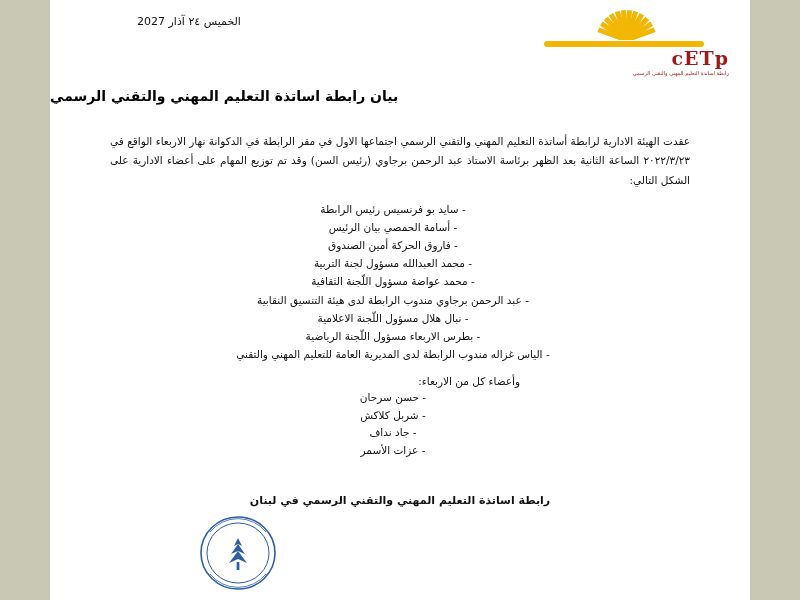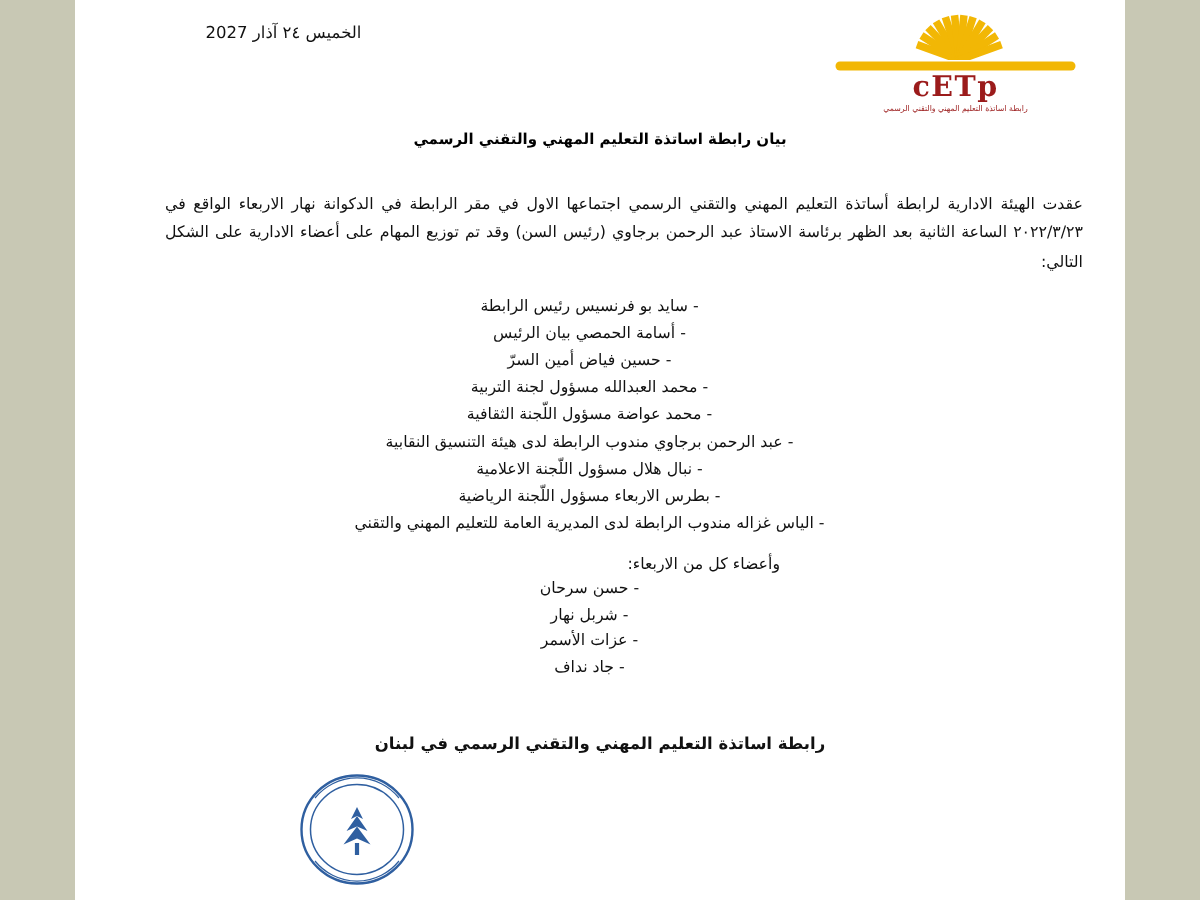--- a/index.html
+++ b/index.html
@@ -27,24 +27,24 @@
     box-sizing: border-box;
     padding: 0;
   }
   
   .header {
     position: relative;
     height: 70px;
   }
   .logo {
     position: absolute;
-    right: 8px;
+    right: 21px;
     top: 6px;
     width: 210px;
-    text-align: center;
+    text-align: right;
   }
   .logo-sun {
     position: relative;
     width: 170px;
     height: 34px;
     margin: 0 auto;
     overflow: hidden;
   }
   .logo-sun .ray {
     position: absolute;
@@ -84,30 +84,30 @@
     top: 14px;
     width: 230px;
     text-align: center;
     font-size: 11px;
     color: #111;
     line-height: 1.5;
     direction: rtl;
   }
   
   .doc-title {
-    text-align: center;
-    font-size: 10px;
+    text-align: left;
+    font-size: 14px;
     font-weight: bold;
     color: #000;
     margin-top: 18px;
     direction: rtl;
   }
   
   .intro {
-    margin: 28px 28px 0 60px;
+    margin: 28px 60px 0 60px;
     font-size: 10.5px;
     line-height: 1.85;
     color: #111;
     text-align: justify;
     direction: rtl;
   }
   .list {
     margin: 10px 14px 0 0;
     padding: 0;
     list-style: none;
@@ -183,36 +183,36 @@
       <div class="date">الخميس ٢٤ آذار 2027</div>
     </div>
 
     <div class="doc-title">بيان رابطة اساتذة التعليم المهني والتقني الرسمي</div>
 
     <div class="intro">عقدت الهيئة الادارية لرابطة أساتذة التعليم المهني والتقني الرسمي اجتماعها الاول في مقر الرابطة في الدكوانة نهار الاربعاء الواقع في ٢٠٢٢/٣/٢٣ الساعة الثانية بعد الظهر برئاسة الاستاذ عبد الرحمن برجاوي (رئيس السن) وقد تم توزيع المهام على أعضاء الادارية على الشكل التالي:</div>
 
     <ul class="list">
       <li>- سايد بو فرنسيس رئيس الرابطة</li>
       <li>- أسامة الحمصي بيان الرئيس</li>
-      <li>- حسين فياض أمين السرّ</li>
+      <li>- فاروق الحركة أمين الصندوق</li>
       <li>- محمد العبدالله مسؤول لجنة التربية</li>
       <li>- محمد عواضة مسؤول اللّجنة الثقافية</li>
       <li>- عبد الرحمن برجاوي مندوب الرابطة لدى هيئة التنسيق النقابية</li>
       <li>- نبال هلال مسؤول اللّجنة الاعلامية</li>
       <li>- بطرس الاربعاء مسؤول اللّجنة الرياضية</li>
       <li>- الياس غزاله مندوب الرابطة لدى المديرية العامة للتعليم المهني والتقني</li>
     </ul>
 
     <div class="members-label">وأعضاء كل من الاربعاء:</div>
 
     <ul class="list small">
       <li>- حسن سرحان</li>
-      <li>- شربل نهار</li>
+      <li>- شربل كلاكش</li>
+      <li>- جاد نداف</li>
       <li>- عزات الأسمر</li>
-      <li>- جاد نداف</li>
     </ul>
 
     <div class="signature">رابطة اساتذة التعليم المهني والتقني الرسمي في لبنان</div>
 
     <div class="stamp">
       <svg viewBox="0 0 96 86" width="96" height="86" aria-hidden="true">
         <ellipse cx="48" cy="43" rx="37" ry="36" fill="none" stroke="#2f5fa0" stroke-width="1.6"></ellipse>
         <ellipse cx="48" cy="43" rx="31" ry="30" fill="none" stroke="#2f5fa0" stroke-width="1"></ellipse>
         <path d="M48 28 L44 36 L48 34 L52 36 Z" fill="#2f5fa0"></path>
         <path d="M48 34 L41 44 L48 41 L55 44 Z" fill="#2f5fa0"></path>

